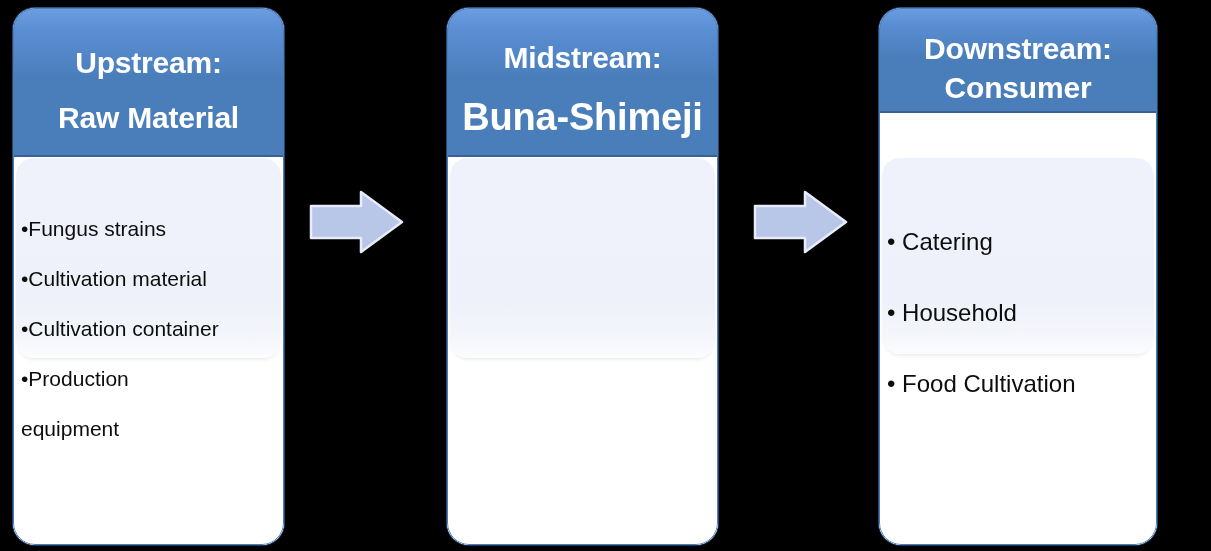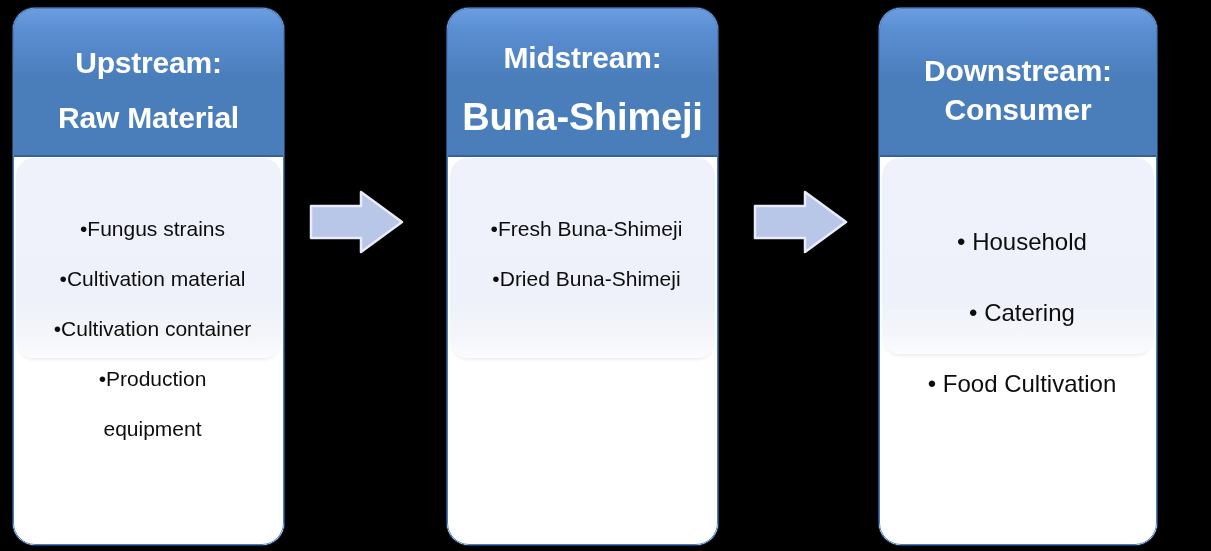--- a/index.html
+++ b/index.html
@@ -84,21 +84,20 @@
     background: linear-gradient(to bottom, #eff2fa 0%, #eef1f9 72%, #f4f6fb 90%, #fbfcfe 100%);
     box-shadow: 0 3px 4px -2px rgba(0,0,0,0.10);
     z-index: 1;
   }
   .bullet-list {
     position: absolute;
     left: 8px; right: 0; top: 0;
     padding: 0;
     margin: 0;
     list-style: none;
-    text-align: center;
     color: #0d0d0d;
     z-index: 3;
   }
   .bullet-item {
     white-space: nowrap;
     color: #0d0d0d;
   }
 
   
   .arrow {
@@ -136,42 +135,38 @@
   </svg>
 
   <div class="stage" id="stage-midstream" style="left:447px; top:8px; width:271px; height:537px;">
     <div class="stage-header" style="height:149px; padding-top:16px;">
       <div class="header-line" style="font-size:30px;">Midstream:</div>
       <div class="header-line" style="font-size:38px; margin-top:16px;">Buna-Shimeji</div>
     </div>
 
     <div class="stage-body" style="top:150px; height:387px;">
       <div class="body-panel" style="height:200px;"></div>
-      <ul class="bullet-list" style="top:46px; font-size:21px; line-height:50px;">
-        <li class="bullet-item">•Fresh Buna-Shimeji</li>
-        <li class="bullet-item">•Dried Buna-Shimeji</li>
-      </ul>
     </div>
     <div class="stage-inner-border"></div>
   </div>
 
   <svg class="arrow" style="left:753px; top:189px;" width="96" height="66" viewBox="0 0 96 66">
     <polygon points="2,17 52,17 52,3 93,33 52,63 52,49 2,49" fill="#b8c6e8" stroke="#e8ecf8" stroke-width="2.5" stroke-linejoin="round"></polygon>
   </svg>
 
   <div class="stage" id="stage-downstream" style="left:879px; top:8px; width:278px; height:537px;">
-    <div class="stage-header" style="height:149px; padding-top:16px;">
+    <div class="stage-header" style="height:105px; padding-top:16px;">
       <div class="header-line" style="font-size:30px;">Downstream:</div>
       <div class="header-line" style="font-size:30px; ">Consumer</div>
     </div>
 
     <div class="stage-body" style="top:150px; height:387px;">
       <div class="body-panel" style="height:196px;"></div>
       <ul class="bullet-list" style="top:48px; font-size:24px; line-height:71px;">
+        <li class="bullet-item">• Catering</li>
         <li class="bullet-item">• Household</li>
-        <li class="bullet-item">• Catering</li>
         <li class="bullet-item">• Food Cultivation</li>
       </ul>
     </div>
     <div class="stage-inner-border"></div>
   </div>
 
 </div>
 
 </body></html>

